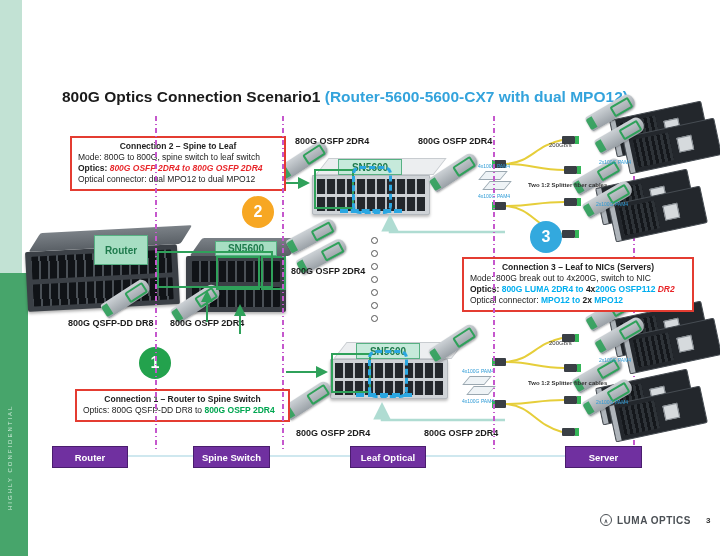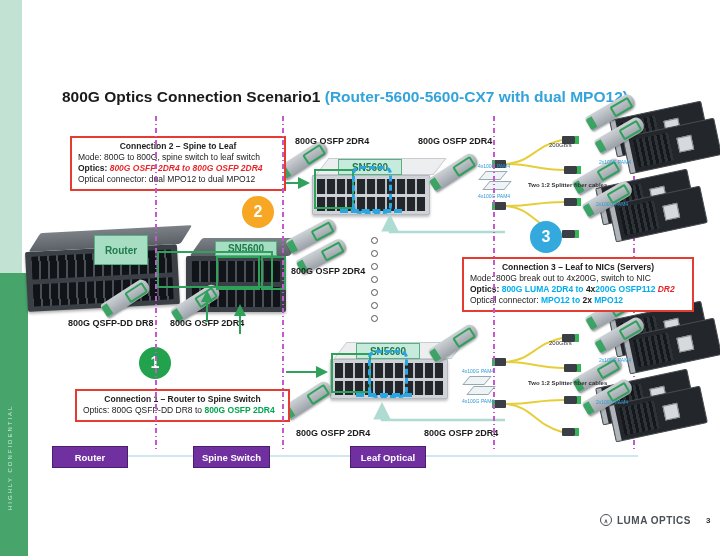--- a/index.html
+++ b/index.html
@@ -366,20 +366,21 @@
   </div>
 
   <div class="badge bg1">1</div>
   <div class="badge bg2">2</div>
   <div class="badge bg3">3</div>
 
   <div class="legend-line"></div>
   <div class="bar bar-router">Router</div>
   <div class="bar bar-spine">Spine Switch</div>
   <div class="bar bar-leaf">Leaf Optical</div>
+  <div class="bar bar-server">Server</div>
 
   <div class="footer">
     <span class="logo-circle">∧</span>
     <span class="brand">LUMA OPTICS</span>
     <span class="pagenum">3</span>
   </div>
 
 </div>
 
 </body></html>

